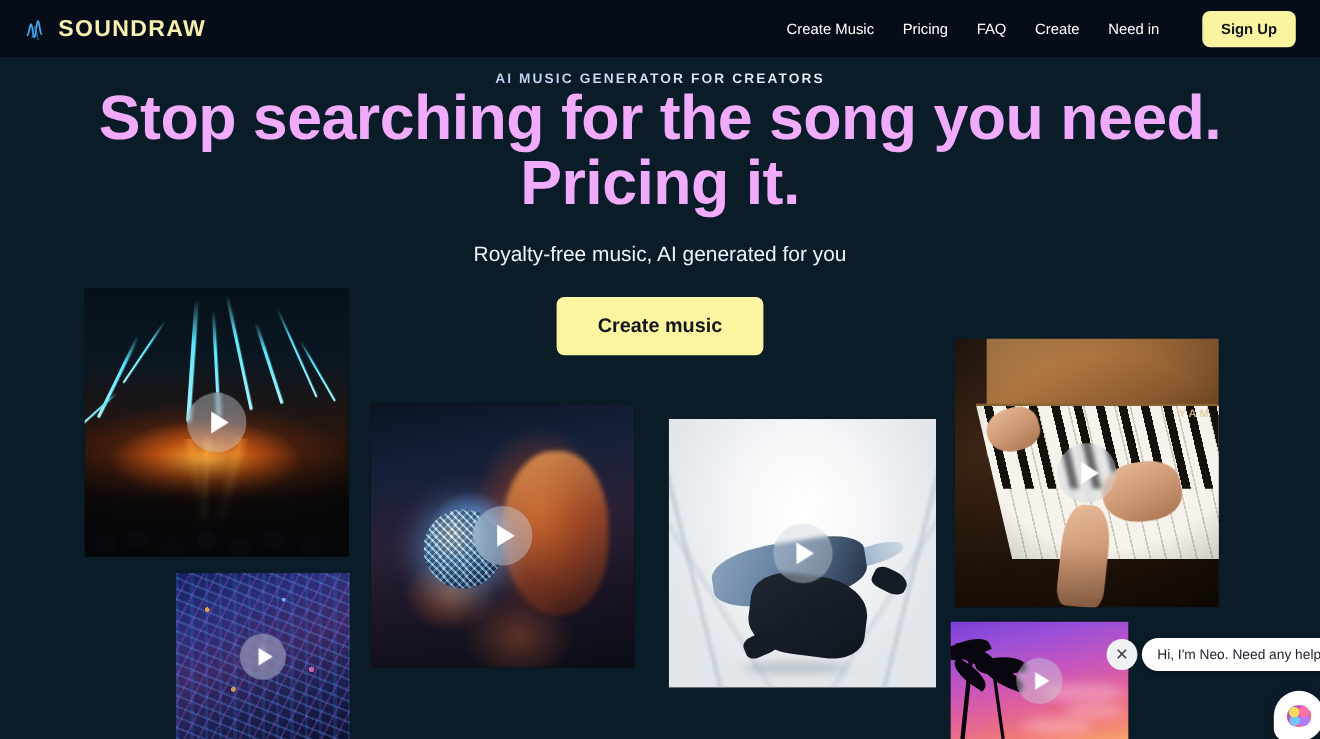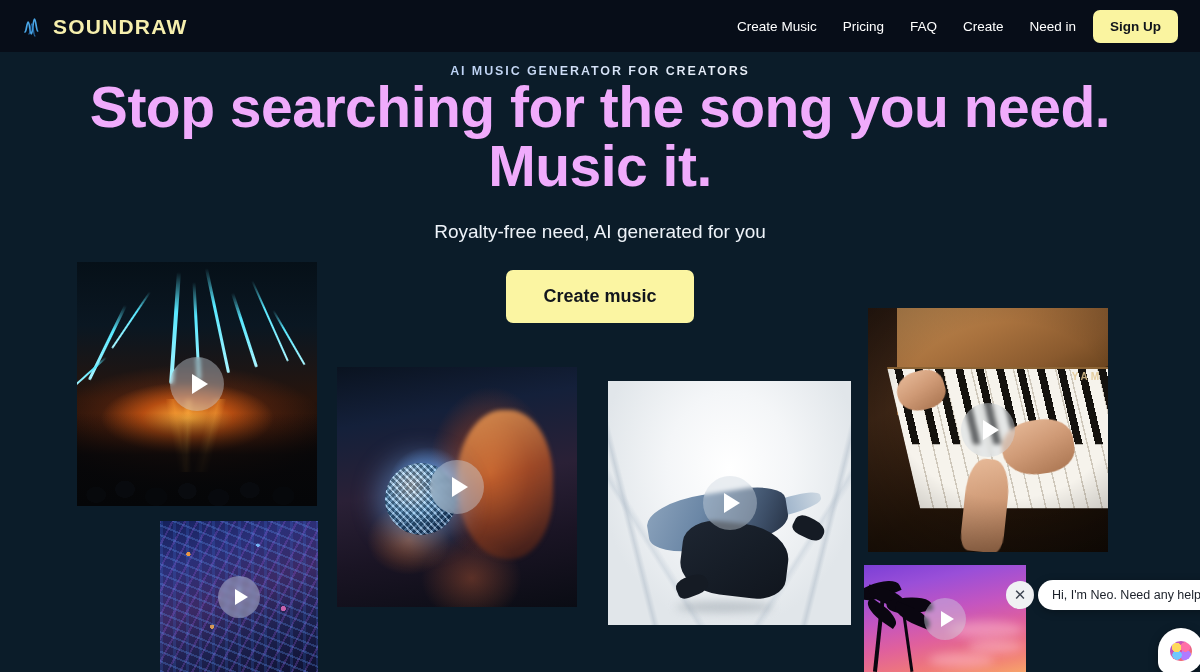--- a/index.html
+++ b/index.html
@@ -24,21 +24,21 @@
   }
   .nav{
     margin-left:auto; margin-right:22px;
     display:flex; align-items:center; gap:0px;
   }
   .nav-link{
     color:#ffffff; font-size:13.5px; text-decoration:none;
     padding:6px 13px; white-space:nowrap; cursor:pointer;
   }
   .signup-btn{
-    margin-left:4px;
+    margin-left:26px;
     background:#faf4a0; color:#11151c;
     font-size:13.5px; font-weight:bold;
     border:none; border-radius:7px;
     padding:9px 17px; cursor:pointer; white-space:nowrap;
   }
 
   
   .hero{ position:absolute; top:52px; left:0; width:1200px; z-index:40; pointer-events:none; }
   .eyebrow{
     text-align:center; margin-top:12px;
@@ -387,23 +387,23 @@
     <div class="play sm">
         <i></i>
       </div>
   </div>
 </div>
 
 <div class="hero">
   <div class="eyebrow">AI MUSIC GENERATOR FOR CREATORS</div>
   <h1 class="headline">
     <span>Stop searching for the song you need.</span><br>
-    <span>Music it.</span>
+    <span>Pricing it.</span>
   </h1>
-  <div class="subtitle">Royalty-free need, AI generated for you</div>
+  <div class="subtitle">Royalty-free music, AI generated for you</div>
   <div class="cta-wrap">
     <button class="cta-btn">Create music</button>
   </div>
 </div>
 
 <div class="chat">
   <button class="chat-close">✕</button>
   <div class="chat-bubble">Hi, I'm Neo. Need any help?</div>
   <div class="chat-launcher">
     <div class="brain"></div>

